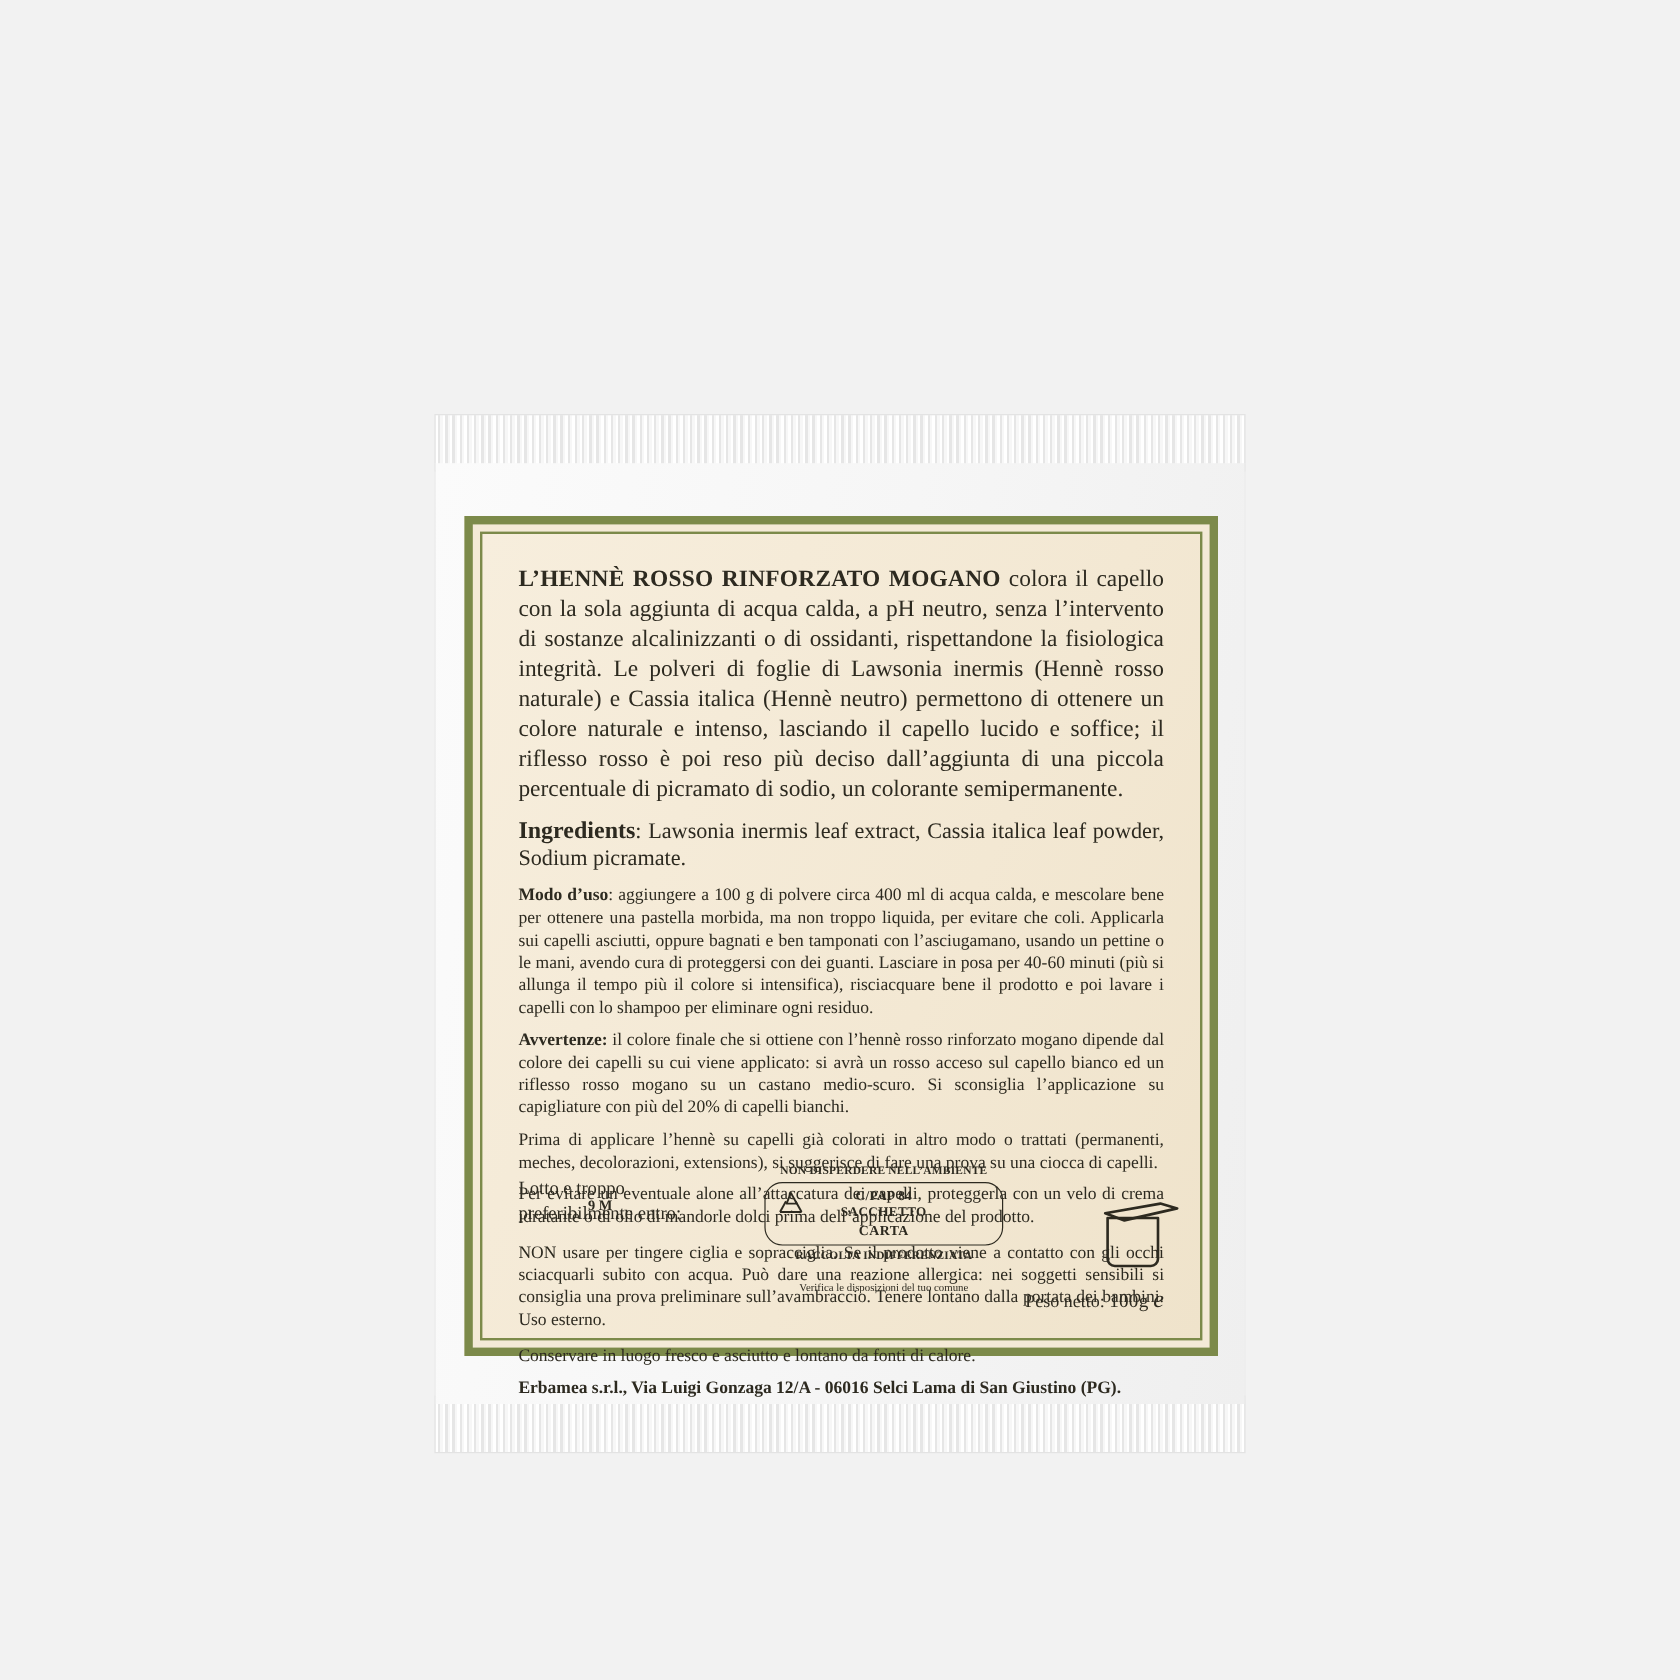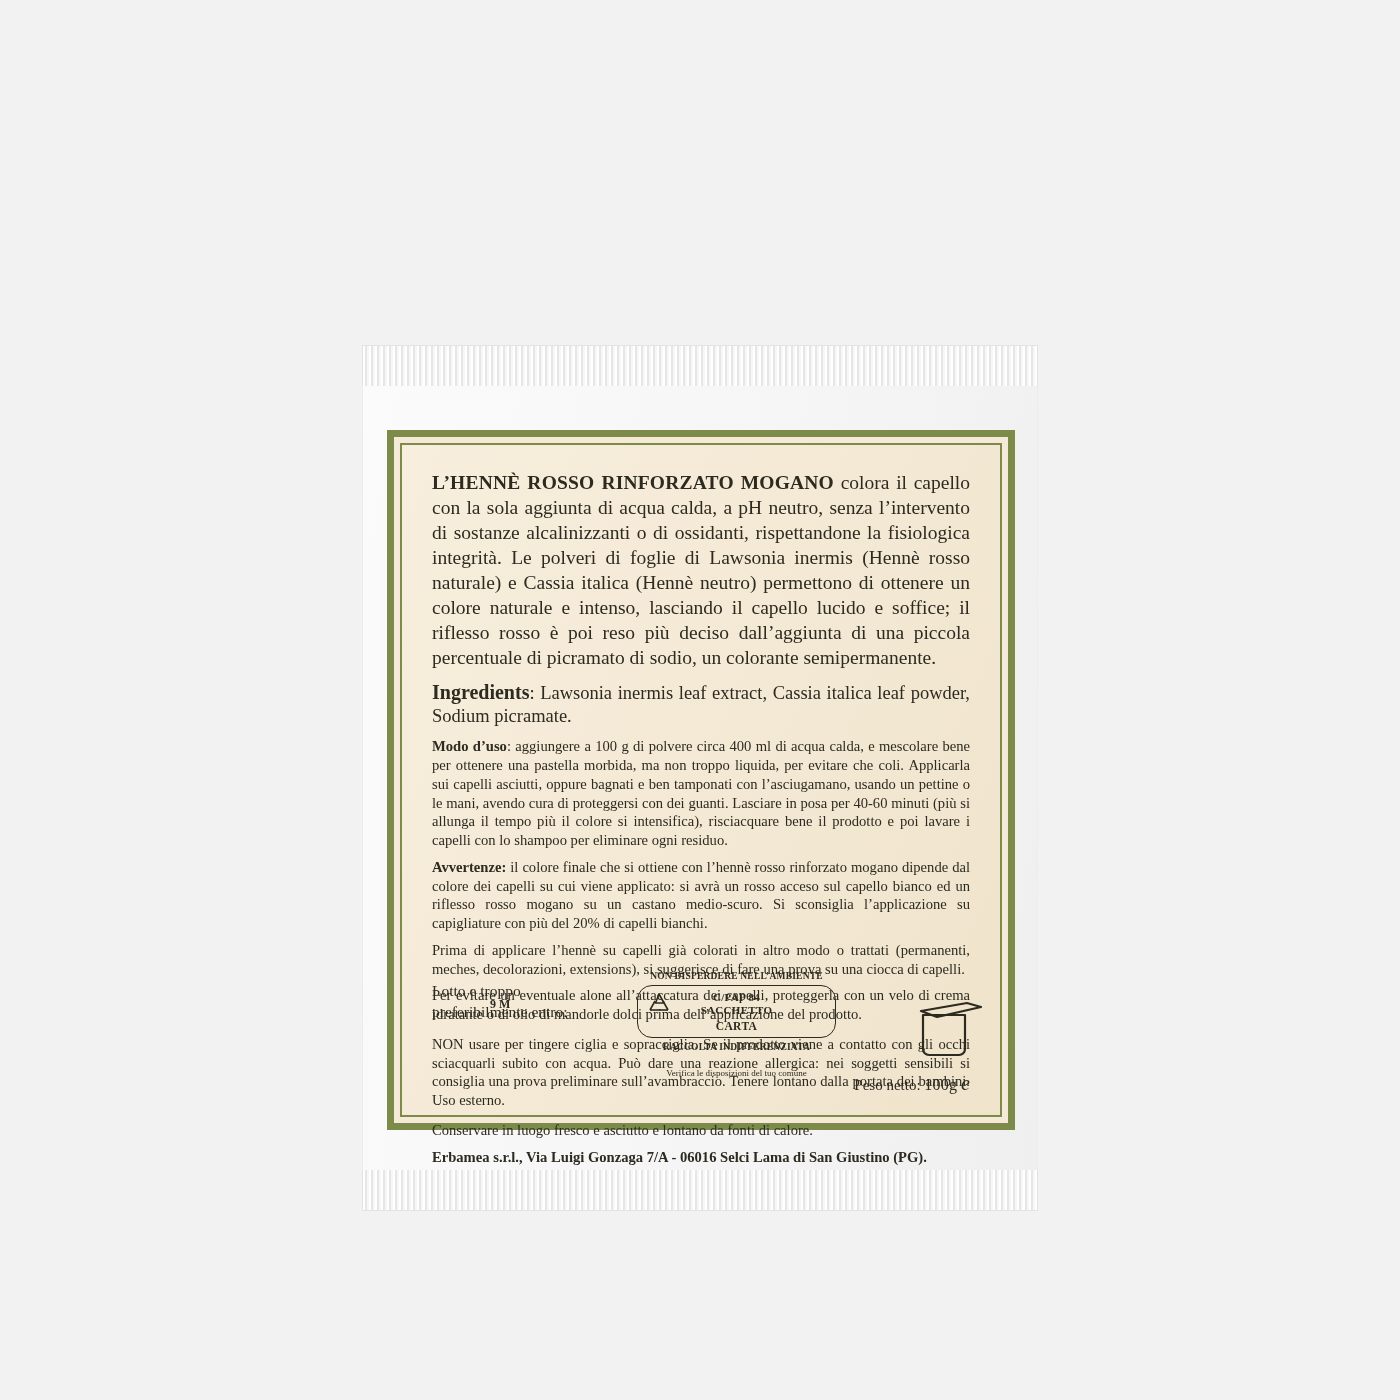--- a/index.html
+++ b/index.html
@@ -221,21 +221,21 @@
         <p class="para small"><span class="b">Avvertenze:</span><span> il colore finale che si ottiene con l’hennè rosso rinforzato mogano dipende dal colore dei capelli su cui viene applicato: si avrà un rosso acceso sul capello bianco ed un riflesso rosso mogano su un castano medio-scuro. Si sconsiglia l’applicazione su capigliature con più del 20% di capelli bianchi.</span></p>
 
         <p class="para small">Prima di applicare l’hennè su capelli già colorati in altro modo o trattati (permanenti, meches, decolorazioni, extensions), si suggerisce di fare una prova su una ciocca di capelli.</p>
 
         <p class="para small tiny-gap">Per evitare un eventuale alone all’attaccatura dei capelli, proteggerla con un velo di crema idratante o di olio di mandorle dolci prima dell’applicazione del prodotto.</p>
 
         <p class="para small tiny-gap">NON usare per tingere ciglia e sopracciglia. Se il prodotto viene a contatto con gli occhi sciacquarli subito con acqua. Può dare una reazione allergica: nei soggetti sensibili si consiglia una prova preliminare sull’avambraccio. Tenere lontano dalla portata dei bambini. Uso esterno.</p>
 
         <p class="para small">Conservare in luogo fresco e asciutto e lontano da fonti di calore.</p>
 
-        <p class="para small"><span class="b">Erbamea s.r.l., Via Luigi Gonzaga 7/A - 06016 Selci Lama di San Giustino (PG).</span></p>
+        <p class="para small"><span class="b">Erbamea s.r.l., Via Luigi Gonzaga 12/A - 06016 Selci Lama di San Giustino (PG).</span></p>
 
 
         <div class="footer">
 
           <div class="lotto">
             <div>Lotto e troppo</div>
             <div>preferibilmente entro:</div>
           </div>
 
           <div class="recycle">

